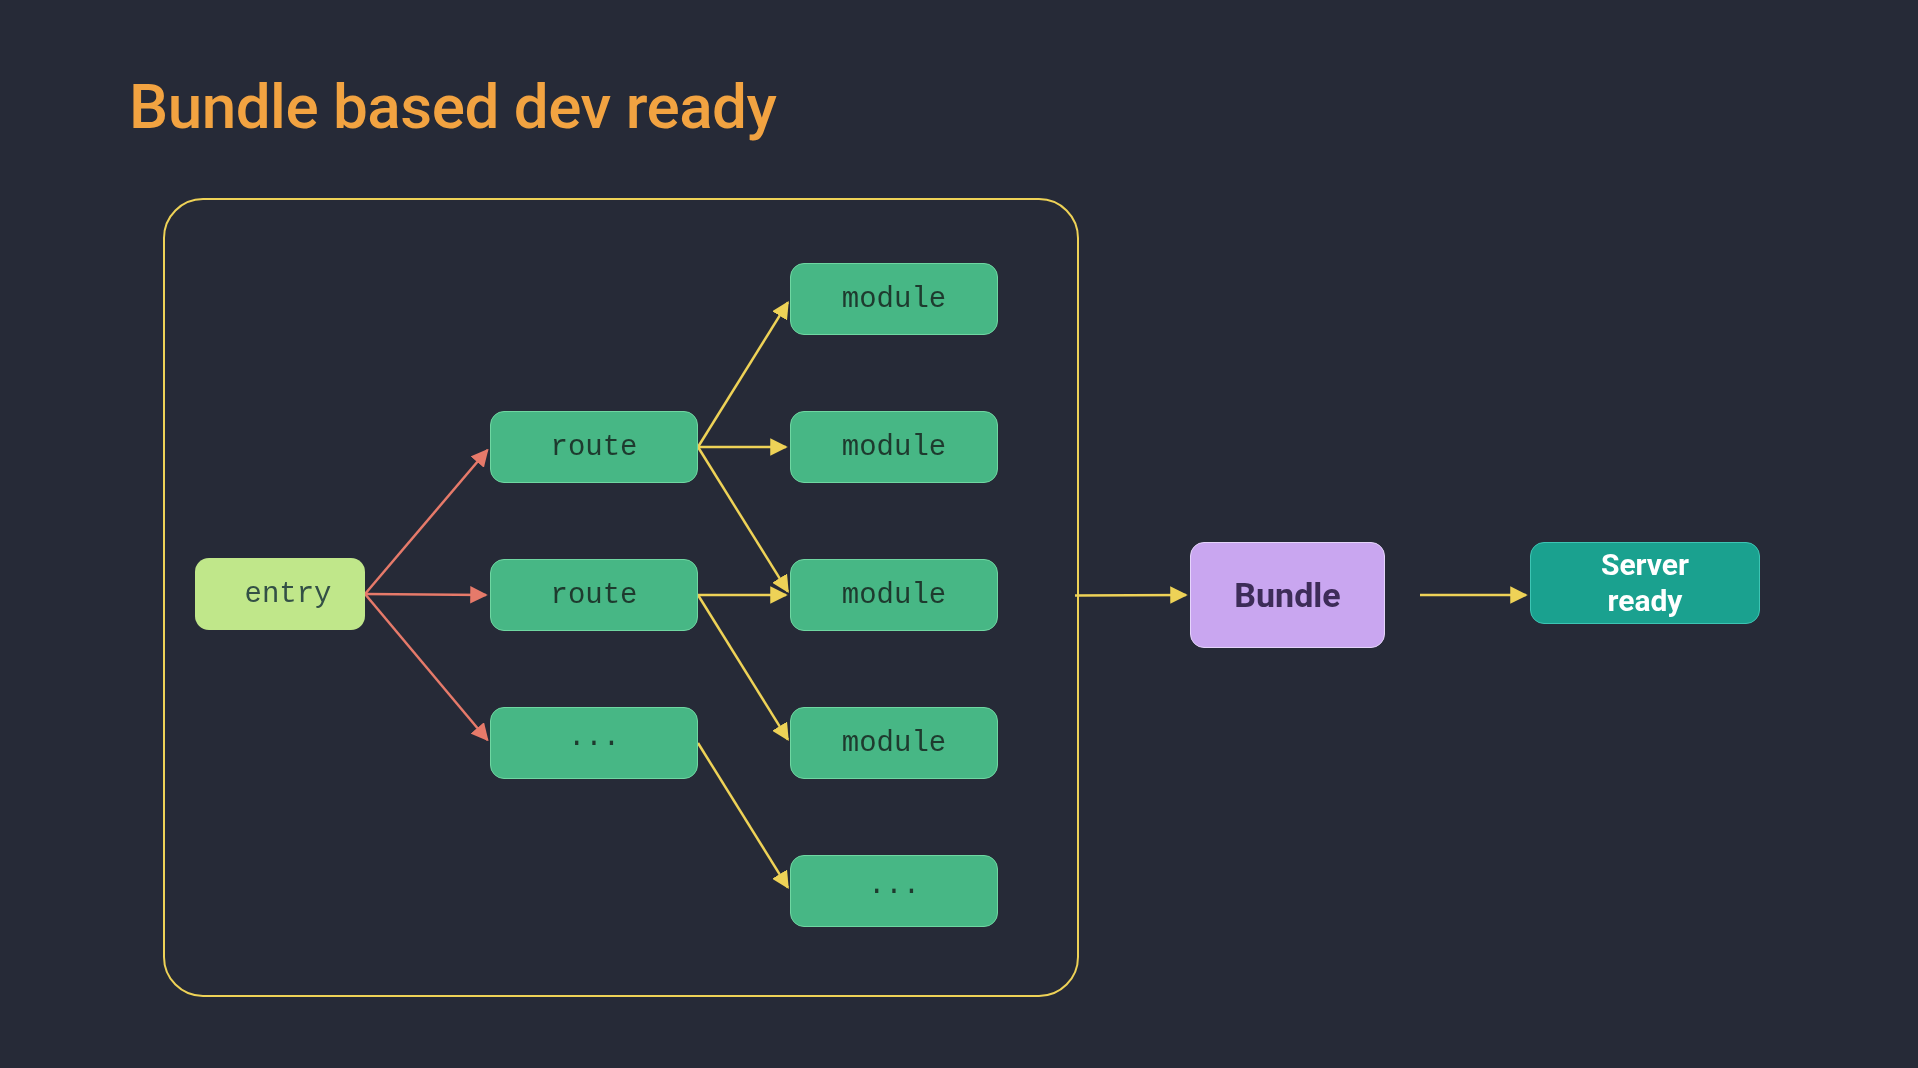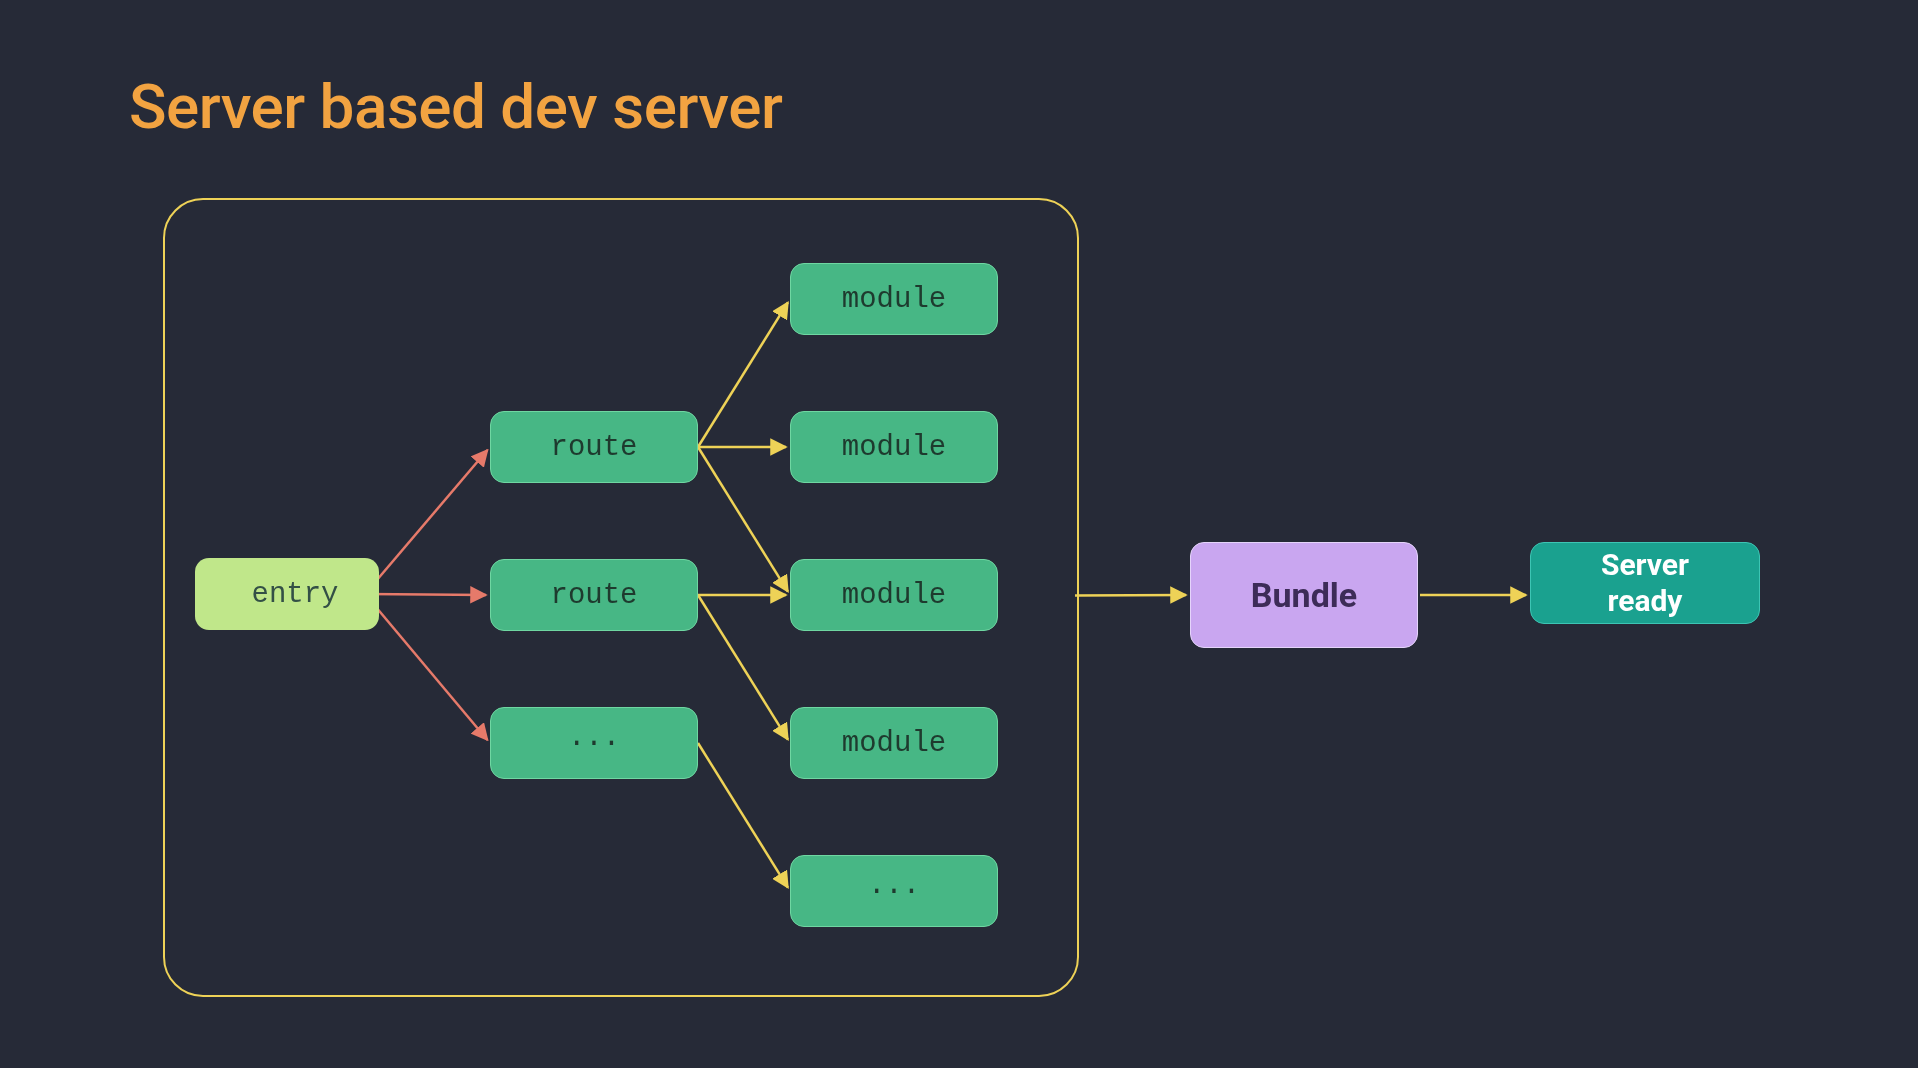--- a/index.html
+++ b/index.html
@@ -75,21 +75,21 @@
     font-size: 30px;
     text-align: center;
     line-height: 1.2;
     white-space: pre-line;
   }
 </style>
 </head>
 <body>
 <div class="stage">
 
-<div class="title">Server based dev server</div>
+<div class="title">Bundle based dev ready</div>
 
 <div id="bundle-box" class="bundle-box" style="left: 163px; top: 198px; width: 912px; height: 795px;"></div>
 
 <svg id="arrow-layer" class="layer">
   <defs>
     <marker id="arr-yellow" viewBox="0 0 10 10" refX="9" refY="5" markerWidth="7" markerHeight="7" orient="auto-start-reverse">
       <path d="M 0 0 L 10 5 L 0 10 z" fill="#eed257"></path>
     </marker>
     <marker id="arr-red" viewBox="0 0 10 10" refX="9" refY="5" markerWidth="7" markerHeight="7" orient="auto-start-reverse">
       <path d="M 0 0 L 10 5 L 0 10 z" fill="#e67a6a"></path>
@@ -102,27 +102,27 @@
       <line x1="698" y1="447" x2="786" y2="447" stroke="#eed257" stroke-width="2.5" marker-end="url(#arr-yellow)"></line>
       <line x1="698" y1="447" x2="787.8882635154976" y2="591.6028586988439" stroke="#eed257" stroke-width="2.5" marker-end="url(#arr-yellow)"></line>
       <line x1="698" y1="595" x2="786" y2="595" stroke="#eed257" stroke-width="2.5" marker-end="url(#arr-yellow)"></line>
       <line x1="698" y1="595" x2="787.8882635154976" y2="739.6028586988439" stroke="#eed257" stroke-width="2.5" marker-end="url(#arr-yellow)"></line>
       <line x1="698" y1="743" x2="787.8882635154976" y2="887.6028586988439" stroke="#eed257" stroke-width="2.5" marker-end="url(#arr-yellow)"></line>
       <line x1="1075" y1="595.5" x2="1186" y2="595" stroke="#eed257" stroke-width="2.5" marker-end="url(#arr-yellow)"></line>
       <line x1="1420" y1="595" x2="1526" y2="595" stroke="#eed257" stroke-width="2.5" marker-end="url(#arr-yellow)"></line>
     </svg>
 
 <div id="nodes-layer">
-      <div class="node entry-node" style="left: 195px; top: 558px; width: 184px; height: 72px; padding-left: 16px;">entry</div>
+      <div class="node entry-node" style="left: 195px; top: 558px; width: 170px; height: 72px; padding-left: 16px;">entry</div>
       <div class="node route-node" style="left: 490px; top: 411px; width: 208px; height: 72px;">route</div>
       <div class="node route-node" style="left: 490px; top: 559px; width: 208px; height: 72px;">route</div>
       <div class="node route-node" style="left: 490px; top: 707px; width: 208px; height: 72px;">···</div>
       <div class="node route-node" style="left: 790px; top: 263px; width: 208px; height: 72px;">module</div>
       <div class="node route-node" style="left: 790px; top: 411px; width: 208px; height: 72px;">module</div>
       <div class="node route-node" style="left: 790px; top: 559px; width: 208px; height: 72px;">module</div>
       <div class="node route-node" style="left: 790px; top: 707px; width: 208px; height: 72px;">module</div>
       <div class="node route-node" style="left: 790px; top: 855px; width: 208px; height: 72px;">···</div>
-      <div class="node bundle-node" style="left: 1190px; top: 542px; width: 228px; height: 106px;">Bundle</div>
+      <div class="node bundle-node" style="left: 1190px; top: 542px; width: 195px; height: 106px;">Bundle</div>
       <div class="node ready-node" style="left: 1530px; top: 542px; width: 230px; height: 82px;">Server
 ready</div>
     </div>
 
 </div>
 
 </body></html>

